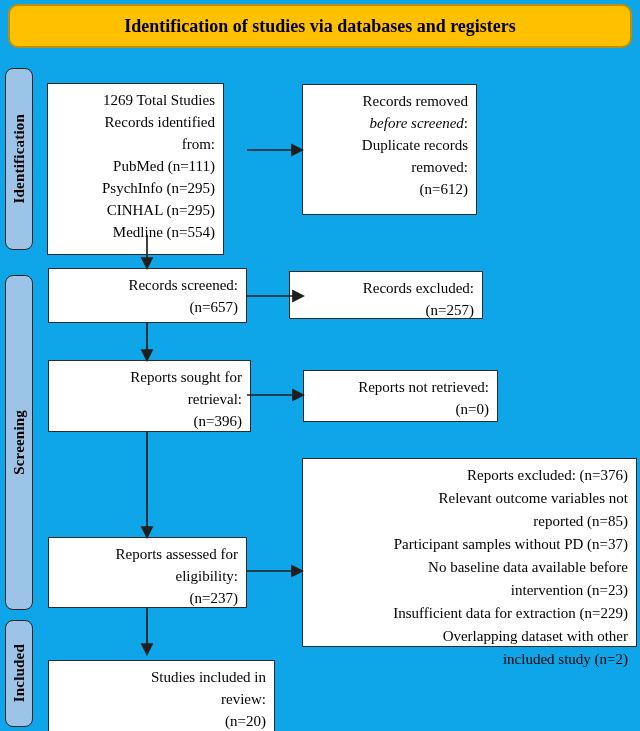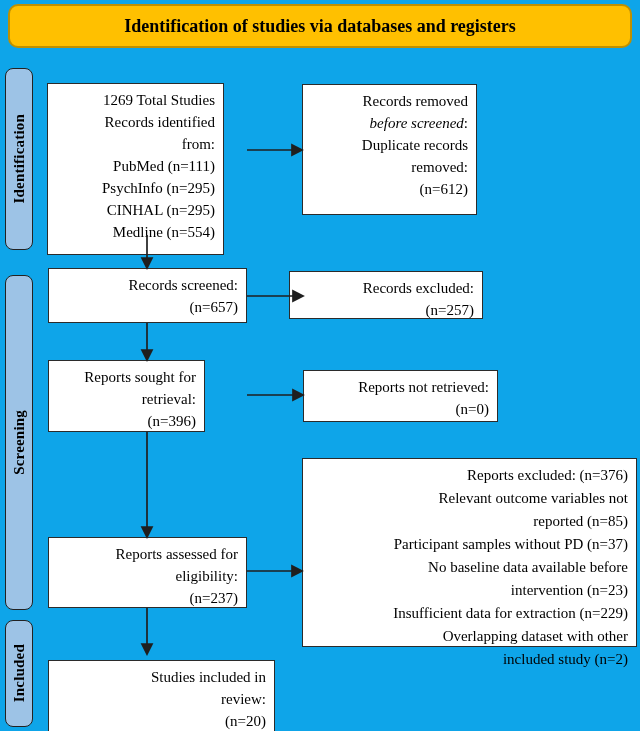--- a/index.html
+++ b/index.html
@@ -60,21 +60,21 @@
 PsychInfo (n=295)
 CINHAL (n=295)
 Medline (n=554)</div>
   </div>
 
   <div class="fbox" style="left:48px;top:268px;width:199px;height:55px;">
     <div class="box-text pre">Records screened:
 (n=657)</div>
   </div>
 
-  <div class="fbox" style="left:48px;top:360px;width:157px;height:72px;">
+  <div class="fbox" style="left:48px;top:360px;width:203px;height:72px;">
     <div class="box-text pre">Reports sought for
 retrieval:
 (n=396)</div>
   </div>
 
   <div class="fbox" style="left:48px;top:537px;width:199px;height:71px;">
     <div class="box-text pre">Reports assessed for
 eligibility:
 (n=237)</div>
   </div>

